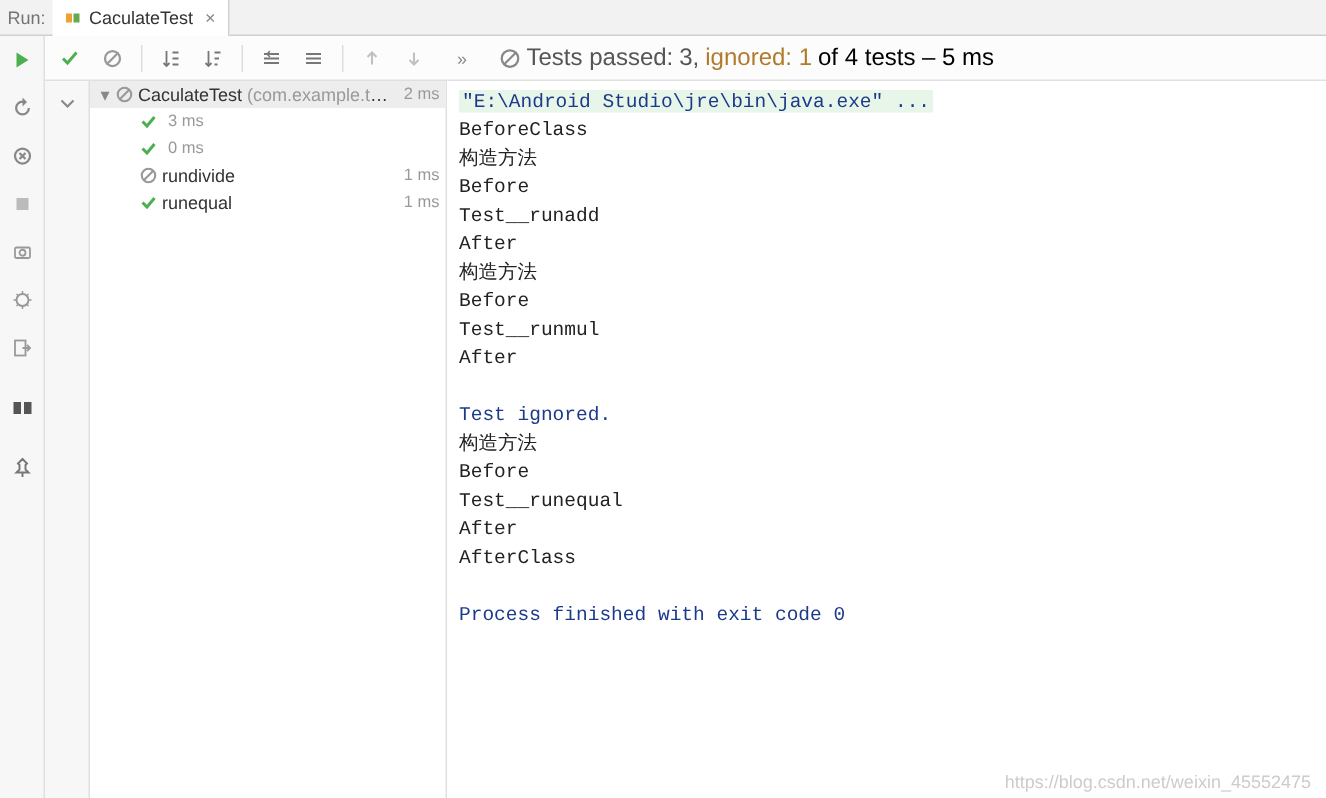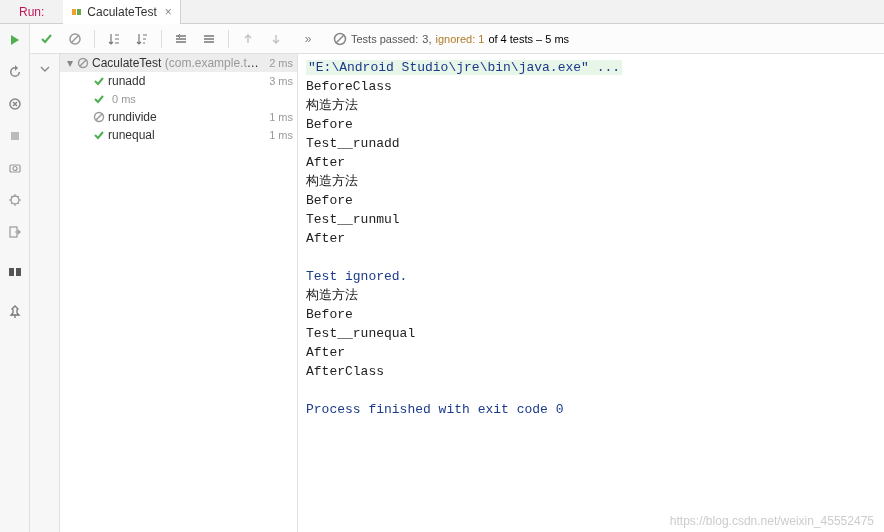--- a/index.html
+++ b/index.html
@@ -1,29 +1,29 @@
 <!DOCTYPE html>
 <html><head>
 <meta charset="utf-8">
 <style>
 * { margin: 0; padding: 0; box-sizing: border-box; }
 body { font-family: -apple-system, "Segoe UI", Arial, sans-serif; font-size: 12px; color: #333; background: #fff; width: 884px; height: 532px; overflow: hidden; position: relative; }
 .header { display: flex; align-items: center; height: 24px; border-bottom: 1px solid #d0d0d0; background: #f2f2f2; }
-.header-label { padding: 0 19px; color: #be185d; }
+.header-label { padding: 0 5px; color: #737373; }
 .tab { display: flex; align-items: center; padding: 0 8px; height: 24px; background: #fff; border-right: 1px solid #d0d0d0; gap: 4px; }
 .tab-icon { display: inline-flex; }
 .tab-close { color: #888; margin-left: 4px; }
 .main { display: flex; height: calc(100% - 24px); }
 .left-gutter { width: 30px; background: #f7f7f7; border-right: 1px solid #e0e0e0; display: flex; flex-direction: column; align-items: center; padding-top: 6px; gap: 12px; }
 .left-gutter .icon-btn { width: 20px; height: 20px; display: flex; align-items: center; justify-content: center; color: #777; }
 .content { flex: 1; display: flex; flex-direction: column; }
 .toolbar { height: 30px; display: flex; align-items: center; padding: 0 6px; gap: 6px; border-bottom: 1px solid #e0e0e0; background: #fcfcfc; }
 .toolbar .divider { width: 1px; height: 18px; background: #ddd; margin: 0 2px; }
 .icon-btn { display: inline-flex; align-items: center; justify-content: center; width: 22px; height: 22px; color: #666; }
-.toolbar-status { display: flex; align-items: center; gap: 4px; margin-left: 8px; font-size: 11px; }
+.toolbar-status { display: flex; align-items: center; gap: 4px; margin-left: 8px; font-size: 16px; }
 .status-passed { color: #555; }
 .status-passed-count { color: #555; }
 .status-ignored { color: #b07b2a; }
 .status-rest { color: #000000; }
 .body { flex: 1; display: flex; overflow: hidden; }
 .second-gutter { width: 30px; background: #f7f7f7; border-right: 1px solid #e0e0e0; display: flex; flex-direction: column; align-items: center; padding-top: 4px; gap: 10px; }
 .tree-panel { width: 238px; border-right: 1px solid #e0e0e0; background: #fff; overflow: hidden; }
 .tree-row { display: flex; align-items: center; height: 18px; padding: 0 4px; font-size: 12px; }
 .tree-row.root { background: #ededed; }
 .tree-indent { width: 14px; display: inline-block; }
@@ -195,21 +195,20 @@
         </div>
         <div id="tree-children">
             <div class="tree-row">
               <span class="tree-indent"></span>
               <span class="tree-indent"></span>
               <span class="tree-icon">
                 <svg width="12" height="12" viewBox="0 0 12 12">
                   <path d="M2 6l3 3 5-6" fill="none" stroke="#4caf50" stroke-width="2"></path>
                 </svg>
               </span>
-              <span class="tree-label">runadd</span>
               <span class="tree-time">3 ms</span>
             </div>
             <div class="tree-row">
               <span class="tree-indent"></span>
               <span class="tree-indent"></span>
               <span class="tree-icon">
                 <svg width="12" height="12" viewBox="0 0 12 12">
                   <path d="M2 6l3 3 5-6" fill="none" stroke="#4caf50" stroke-width="2"></path>
                 </svg>
               </span>

